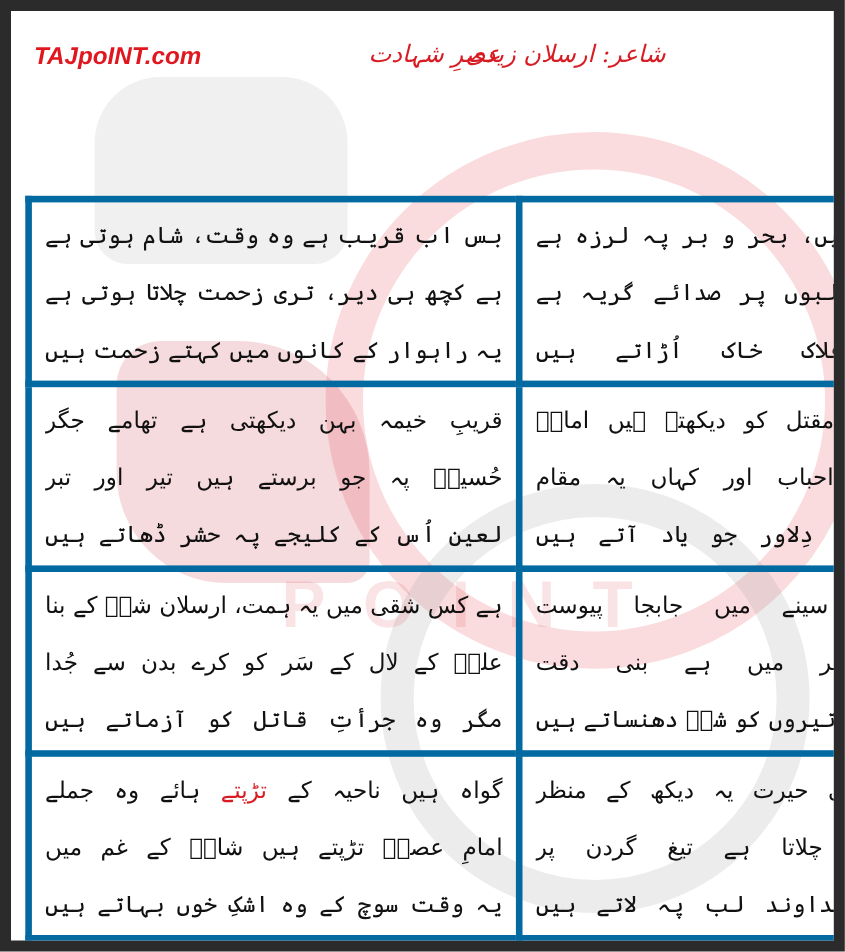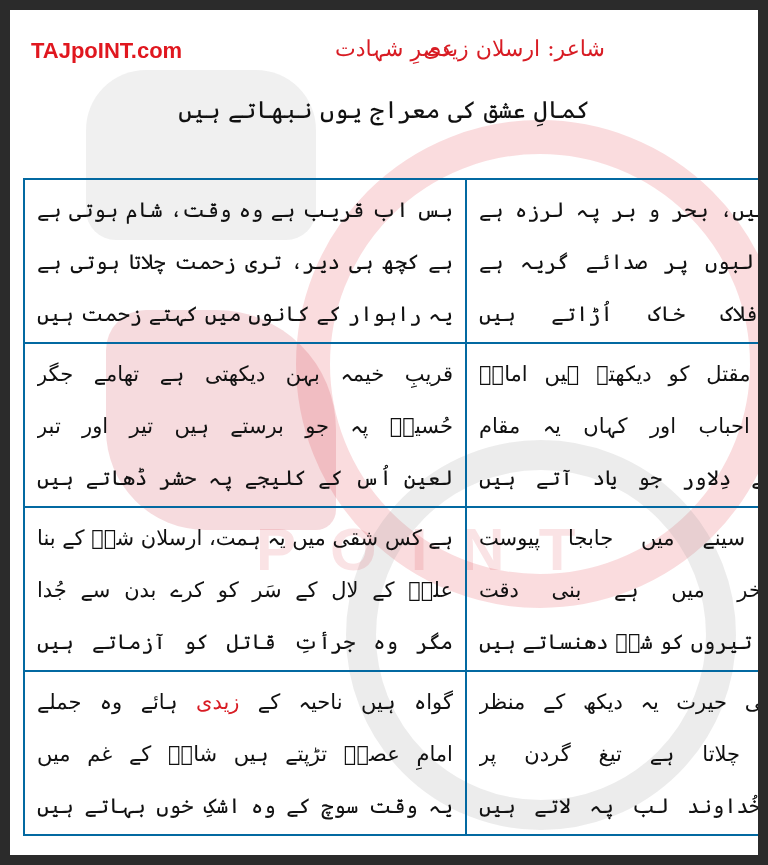--- a/index.html
+++ b/index.html
@@ -4,49 +4,48 @@
 <style>
   html,body{margin:0;padding:0;}
   body{width:768px;height:865px;background:#2b2b2b;position:relative;overflow:hidden;font-family:"DejaVu Sans",sans-serif;}
   .page{position:absolute;left:10px;top:10px;width:748px;height:845px;background:#ffffff;overflow:hidden;}
   .wm{position:absolute;pointer-events:none;margin-left:36px;}
   .wm-ring{left:250px;top:110px;width:420px;height:420px;border-radius:50%;border:34px solid rgba(230,60,70,0.18);}
   .wm-ring2{left:300px;top:430px;width:330px;height:330px;border-radius:50%;border:30px solid rgba(150,150,150,0.18);}
   .wm-fist{left:40px;top:60px;width:230px;height:170px;border-radius:60px 60px 30px 30px;background:rgba(170,170,170,0.18);}
   .wm-flag{left:60px;top:300px;width:230px;height:220px;background:rgba(200,30,50,0.16);border-radius:40px 120px 20px 100px;}
   .wm-text{left:210px;top:505px;font-family:"Liberation Sans",sans-serif;font-size:60px;font-weight:bold;letter-spacing:34px;color:rgba(220,60,70,0.14);}
-  .header{position:absolute;left:0;top:20px;width:617px;height:40px;}
+  .header{position:absolute;left:0;top:20px;width:617px;height:40px;font-style:italic;}
   .site{position:absolute;left:21px;top:8px;font-family:"Liberation Sans",sans-serif;font-weight:bold;font-size:22px;color:#e0171f;}
   .title{position:absolute;left:325px;top:6px;font-family:"DejaVu Serif",serif;font-size:22px;color:#d81c24;direction:rtl;}
   .poet{position:absolute;right:22px;top:6px;font-family:"DejaVu Serif",serif;font-size:22px;color:#d81c24;direction:rtl;}
   .matla{position:absolute;left:0;width:748px;text-align:center;font-family:"DejaVu Serif",serif;font-size:24px;color:#111;direction:rtl;}
   .m1{top:86px;}
   .m2{top:132px;}
   table.verses{position:absolute;left:13px;top:168px;width:708px;border-collapse:collapse;direction:rtl;}
-  table.verses td{border:2px solid #0369a1;width:50%;padding:4px 12px 2px 12px;vertical-align:top;height:157px;box-sizing:border-box;}
+  table.verses td{border:6px solid #0369a1;width:50%;padding:4px 12px 2px 12px;vertical-align:top;height:157px;box-sizing:border-box;}
   .line{font-family:"DejaVu Serif",serif;font-size:21px;line-height:52px;color:#111;text-align:justify;text-align-last:justify;white-space:nowrap;overflow:hidden;}
   .red{color:#d81c24;}
 </style>
 </head>
 <body>
 
 <div class="page">
   <div class="wm wm-ring"></div>
   <div class="wm wm-ring2"></div>
   <div class="wm wm-fist"></div>
   <div class="wm wm-flag"></div>
   <div class="wm wm-text">POINT</div>
 
   <div class="header">
     <span class="site">TAJpoINT.com</span>
     <span class="title">عصرِ شہادت</span>
     <span class="poet">شاعر: ارسلان زیدی</span>
   </div>
 
-  <div class="matla m1">کمالِ عشق کی معراج یوں نبھاتے ہیں</div>
 
   <table class="verses">
     <tbody>
         <tr>
       <td>
         <div class="line">تڑپ رہی ہے زمیں، بحر و بر پہ لرزہ ہے</div>
         <div class="line">کُل انبیاء کے لبوں پر صدائے گریہ ہے</div>
         <div class="line">ملائکہ سَرِ افلاک خاک اُڑاتے ہیں</div>
       </td>
       <td>
@@ -79,20 +78,20 @@
         <div class="line">مگر وہ جرأتِ قاتل کو آزماتے ہیں</div>
       </td>
     </tr>
     <tr>
       <td>
         <div class="line">ہے بندگی کو بھی حیرت یہ دیکھ کے منظر</div>
         <div class="line">اُدھر جو شمر چلاتا ہے تیغ گردن پر</div>
         <div class="line">اِدھر یہ شکرِ خُداوند لب پہ لاتے ہیں</div>
       </td>
       <td>
-        <div class="line"><span>گواہ ہیں ناحیہ کے </span><span class="red">زیدی</span><span> ہائے وہ جملے</span></div>
+        <div class="line"><span>گواہ ہیں ناحیہ کے </span><span class="red">تڑپتے</span><span> ہائے وہ جملے</span></div>
         <div class="line">امامِ عصرؑ تڑپتے ہیں شاہؑ کے غم میں</div>
         <div class="line">یہ وقت سوچ کے وہ اشکِ خوں بہاتے ہیں</div>
       </td>
     </tr>
   </tbody>
     </table>
 </div>
 
 </body></html>

